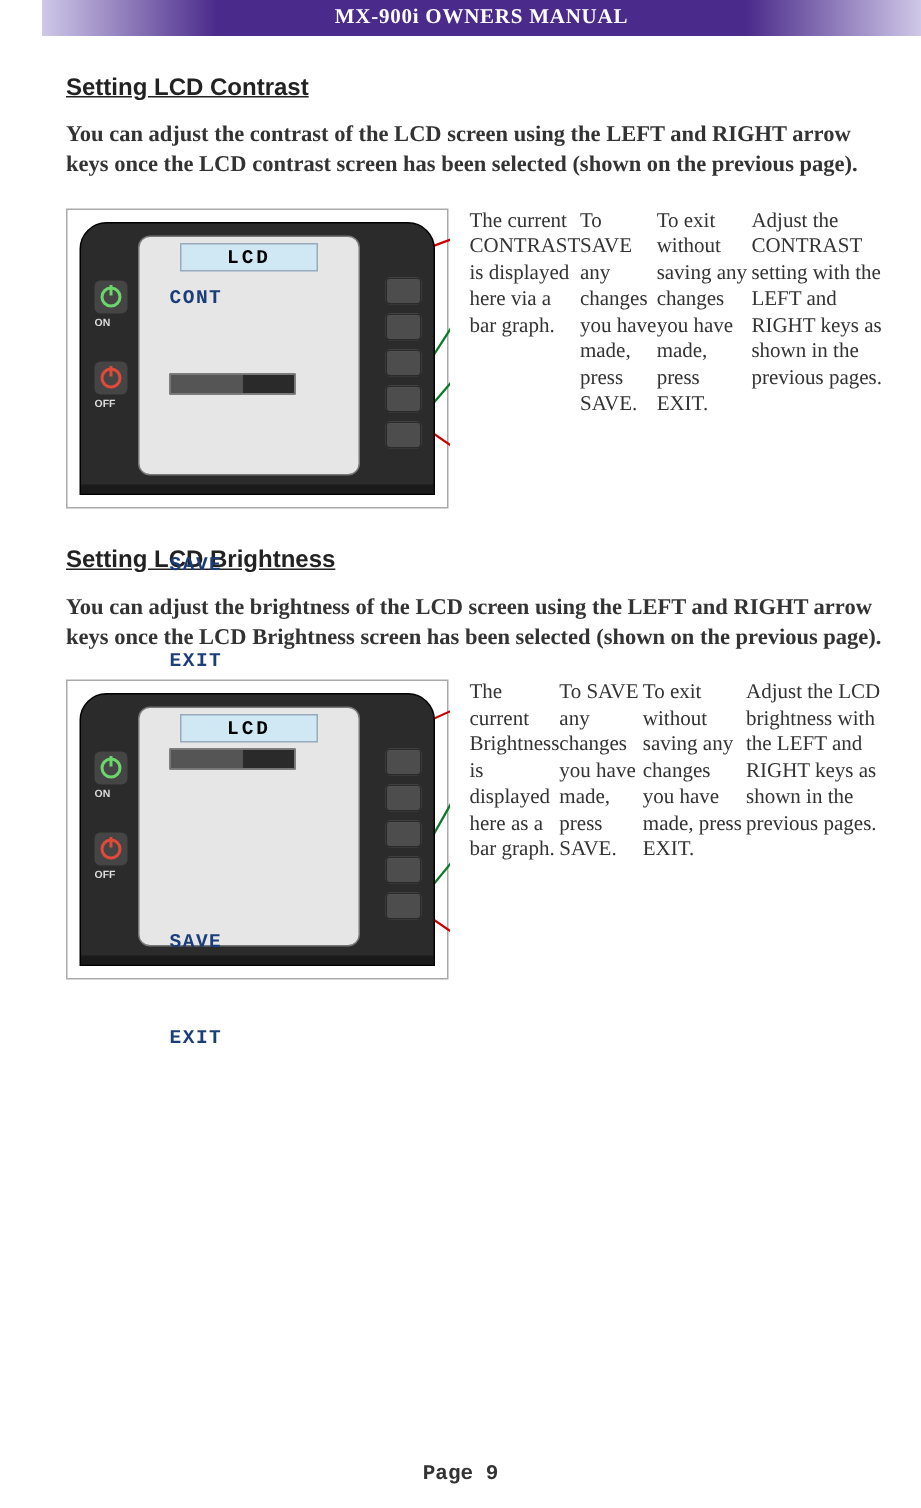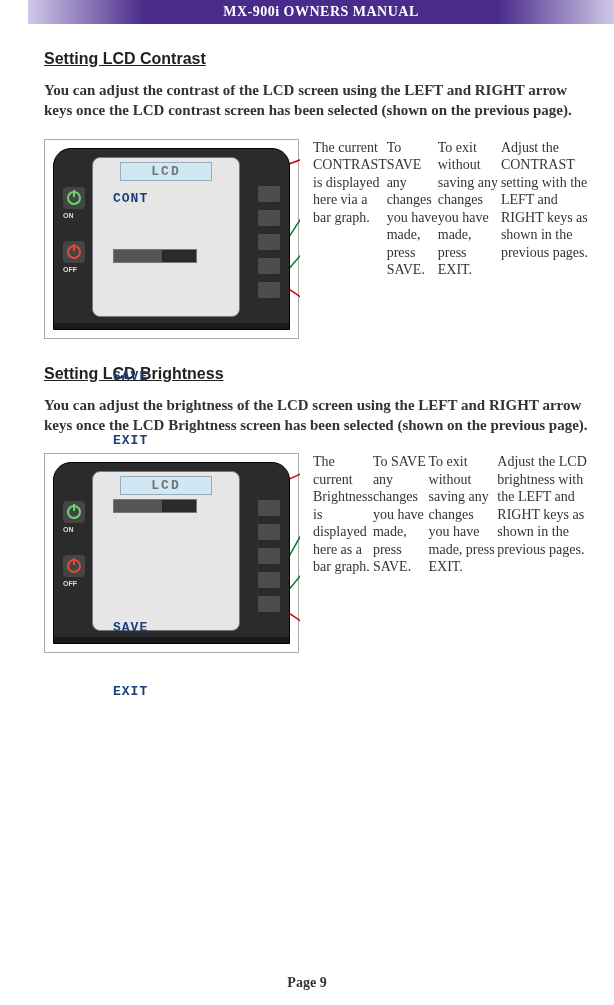--- a/index.html
+++ b/index.html
@@ -12,30 +12,30 @@
   .remote-panel{border:1px solid #aaa;padding:8px;background:#fff;width:255px;box-sizing:border-box;position:relative;}
   .remote{background:#2b2b2b;border:1px solid #000;border-radius:18px 18px 0 0;padding:8px 6px 0;height:182px;box-sizing:border-box;display:flex;position:relative;box-shadow:inset 0 -6px 0 #1a1a1a;}
   .left-col{width:28px;display:flex;flex-direction:column;align-items:center;gap:22px;margin-top:30px;}
   .pbtn{width:22px;height:22px;border-radius:4px;background:#454545;display:flex;align-items:center;justify-content:center;position:relative;}
   .pbtn .power{width:10px;height:10px;border:2px solid currentColor;border-radius:50%;position:relative;}
   .pbtn .power::after{content:"";position:absolute;left:50%;top:-3px;width:2px;height:7px;background:currentColor;transform:translateX(-50%);}
   .on{color:#6cd66c;}
   .off{color:#e04a3a;}
   .plabel{color:#ddd;font-family:"Arial",sans-serif;font-size:7px;font-weight:bold;margin-top:3px;}
   .lcd-area{background:#e6e6e6;border:1px solid #777;border-radius:8px;width:148px;height:160px;position:relative;margin-left:4px;display:flex;flex-direction:column;align-items:center;padding:4px 0;box-sizing:border-box;}
-  .lcd-title{background:#cfe8f4;color:#737373;font-family:"Courier New",monospace;font-size:13px;font-weight:bold;width:90px;text-align:center;border:1px solid #9ab;padding:1px 0;letter-spacing:2px;}
+  .lcd-title{background:#cfe8f4;color:#000000;font-family:"Courier New",monospace;font-size:13px;font-weight:bold;width:90px;text-align:center;border:1px solid #9ab;padding:1px 0;letter-spacing:2px;}
   .lcd-rows{width:100%;display:flex;flex-direction:column;margin-top:6px;gap:40px;}
   .lcd-row{height:24px;display:flex;align-items:center;justify-content:flex-start;padding-left:20px;font-family:"Courier New",monospace;font-size:13px;color:#1b3d7a;font-weight:bold;letter-spacing:1px;position:relative;}
   .bargraph{margin-left:20px;width:82px;height:12px;background:#2a2a2a;border:1px solid #777;position:relative;margin-top:-2px;margin-bottom:-2px;}
   .bargraph::after{content:"";position:absolute;left:0;top:0;bottom:0;width:58%;background:#555;}
   .right-col{width:28px;display:flex;flex-direction:column;align-items:center;gap:6px;margin-top:28px;margin-left:auto;}
   .softkey{width:24px;height:18px;background:#4d4d4d;border-radius:3px;box-shadow:inset 0 0 0 1px #2a2a2a,inset 0 1px 1px rgba(255,255,255,.15);}
   .annotations{flex:1;display:flex;flex-direction:row;font-family:"Times New Roman",serif;font-size:14px;color:#333;line-height:1.25;}
   .annotations div{margin-bottom:10px;}
-  .page-footer{position:absolute;left:0;right:0;bottom:14px;text-align:center;font-family:Liberation Serif, serif;font-weight:bold;font-size:14px;}
+  .page-footer{position:absolute;left:0;right:0;bottom:14px;text-align:center;font-family:Liberation Mono, monospace;font-weight:bold;font-size:14px;}
   
   .arrow-svg{position:absolute;left:0;top:0;pointer-events:none;}
 </style>
 </head>
 <body>
 <div class="page">
 
 <div class="header-bar">
   <span>MX-900i OWNERS MANUAL</span>
 </div>

